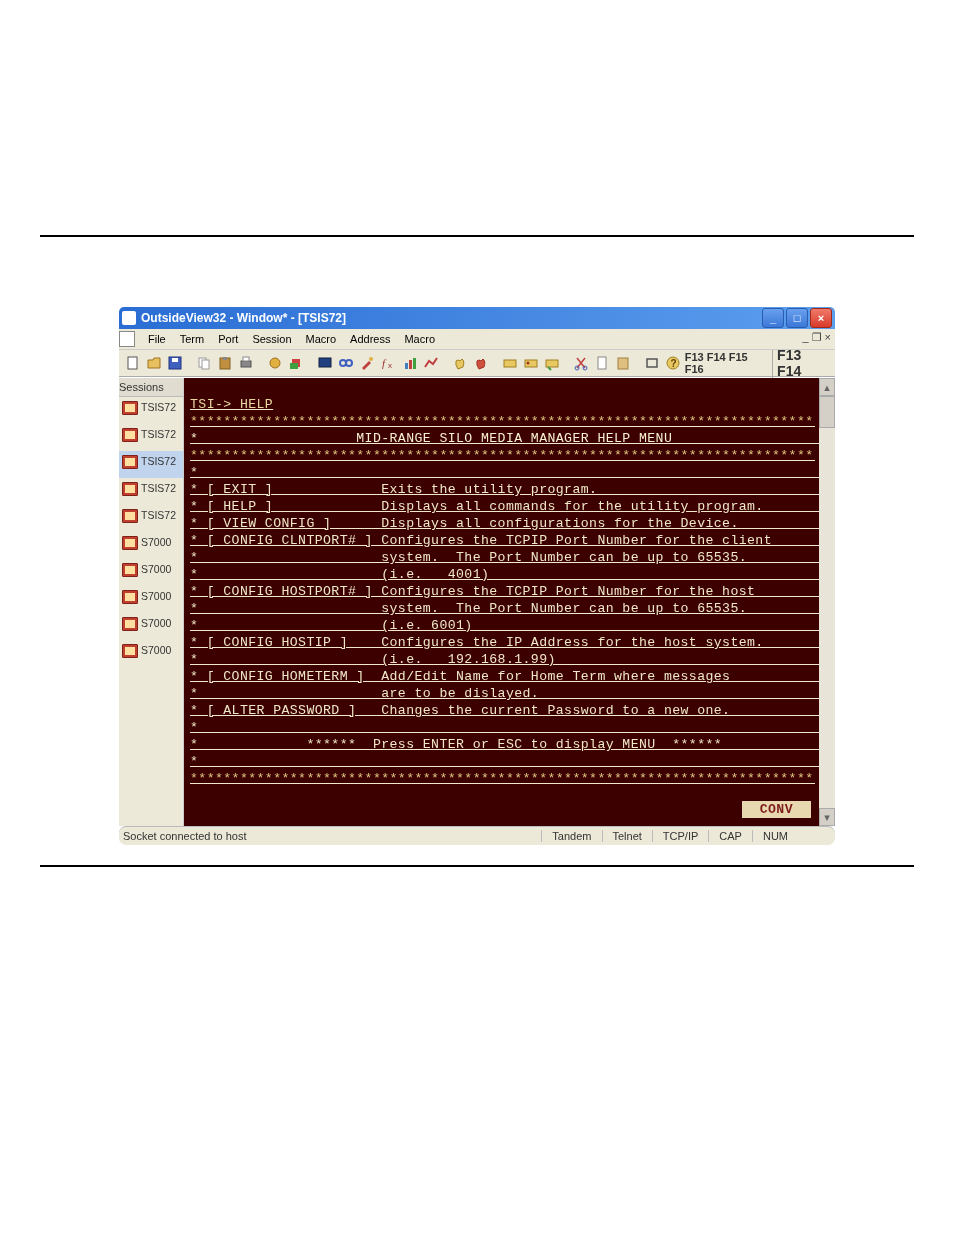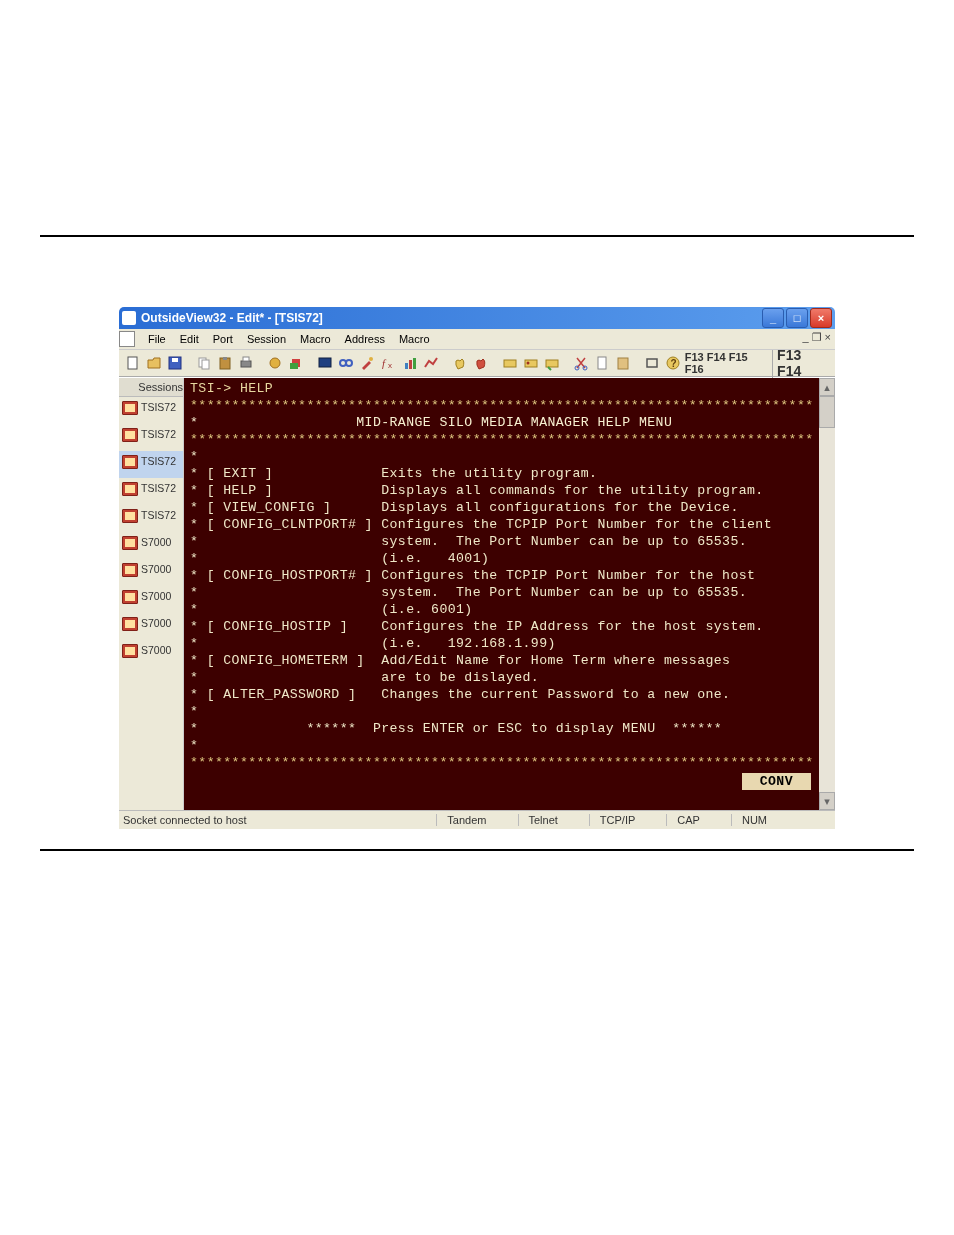--- a/index.html
+++ b/index.html
@@ -81,21 +81,21 @@
     background:#ece9d8;
     border-top:1px solid #fff;
   }
   .sidebar {
     width: 64px;
     background:#ece9d8;
     border-right:1px solid #ccc;
   }
   .sidebar-header {
     background:#e0ddd0;
-    text-align:right;
+    text-align:left;
     font-size:11px;
     padding:3px 0;
     border-bottom:1px solid #bbb;
     color:#333;
   }
   .sess-item {
     display:flex;
     align-items:flex-start;
     padding: 4px 3px;
     height:19px;
@@ -111,72 +111,74 @@
   .sess-icon:after{
     content:""; position:absolute; left:2px; right:2px; top:2px; bottom:2px; background:#ffe0a0;
   }
   .terminal {
     flex:1;
     background:#3d0000;
     color:#f0e8c8;
     font-family: "Courier New", monospace;
     font-size:13.2px;
     line-height:17px;
-    padding: 2px 4px 10px 6px;
+    padding: 18px 4px 10px 6px;
     position:relative;
     letter-spacing:0.4px;
     height: 420px;
     overflow:hidden;
+    text-decoration:underline;
   }
   .terminal .cmd { color:#e8d8a0; }
   .terminal .hdr { color:#f8f0d0; font-weight:normal;}
   .terminal .star{ color:#e0c880;}
   .terminal .conv {
-    position:absolute; right:8px; bottom:20px; background:#e8d8b0; color:#000000; padding:0 18px; font-weight:bold;
+    position:absolute; right:8px; bottom:8px; background:#e8d8b0; color:#7f1d1d; padding:0 18px; font-weight:bold;
   }
   .scroll {
     width:16px; background:#e8e4d8; position:relative;
   }
   .scroll .arrow { height:16px; background:#d4d0c8; border:1px solid #aaa; display:flex; align-items:center; justify-content:center; color:#666;}
   .scroll .thumb { background:#d4d0c8; border:1px solid #aaa; height:30px; margin-top:0px;}
   .scroll .track { flex:1; }
   .statusbar {
     background:#ece9d8;
     height:18px;
     border-top:1px solid #bbb;
     display:flex;
     align-items:center;
     font-size:11px;
     color:#333;
     padding: 0 4px;
+    border-radius: 7px;
   }
   .statusbar .status-text { flex:1;}
-  .statusbar .cell { border-left:1px solid #bbb; padding: 0 10px; margin-left: 21px; }
+  .statusbar .cell { border-left:1px solid #bbb; padding: 0 10px; }
   pre.tline { margin:0; font-family:inherit; white-space:pre; }
   .starline { margin:0; white-space:nowrap; overflow:hidden;}
 </style>
 </head>
 <body>
 
 <hr class="page-hr top">
 
 <div class="app-wrap">
 
   <div class="titlebar">
     <span class="app-icon"></span>
-    <span class="title-text">OutsideView32 - Edit* - [TSIS72]</span>
+    <span class="title-text">OutsideView32 - Window* - [TSIS72]</span>
     <span class="win-btn win-min">_</span>
     <span class="win-btn win-max">□</span>
     <span class="win-btn win-close">×</span>
   </div>
 
   <div class="menubar">
     <span class="doc-icon"></span>
     <span class="menu-item">File</span>
-    <span class="menu-item">Edit</span>
+    <span class="menu-item">Term</span>
     <span class="menu-item">Port</span>
     <span class="menu-item">Session</span>
     <span class="menu-item">Macro</span>
     <span class="menu-item">Address</span>
     <span class="menu-item">Macro</span>
     <span class="mdi-btns">
       <span>_</span>
       <span>❐</span>
       <span>×</span>
     </span>

